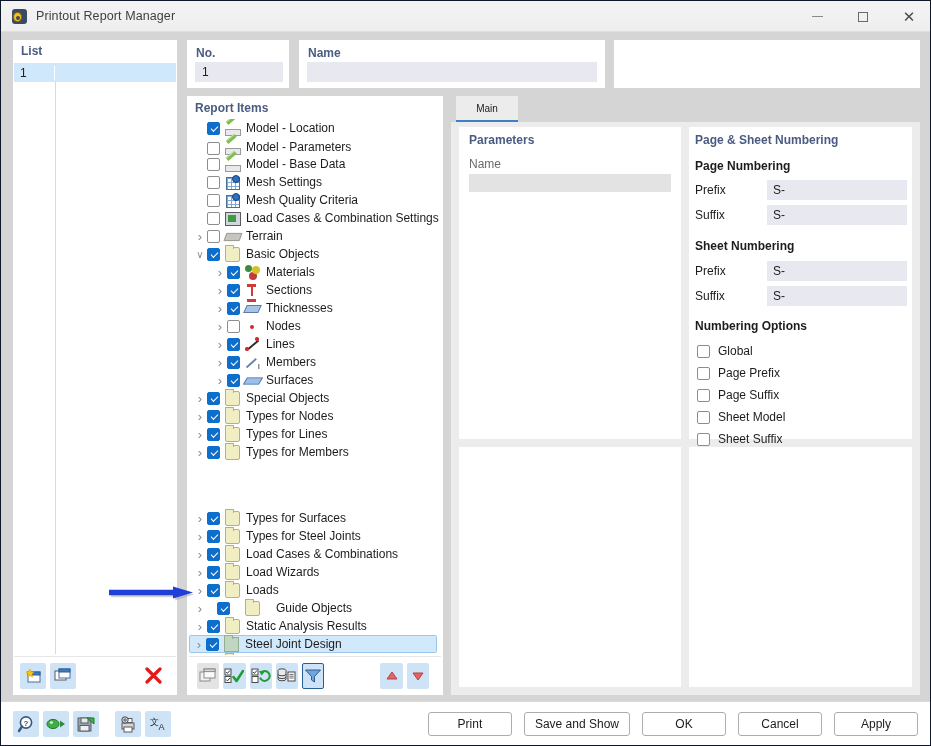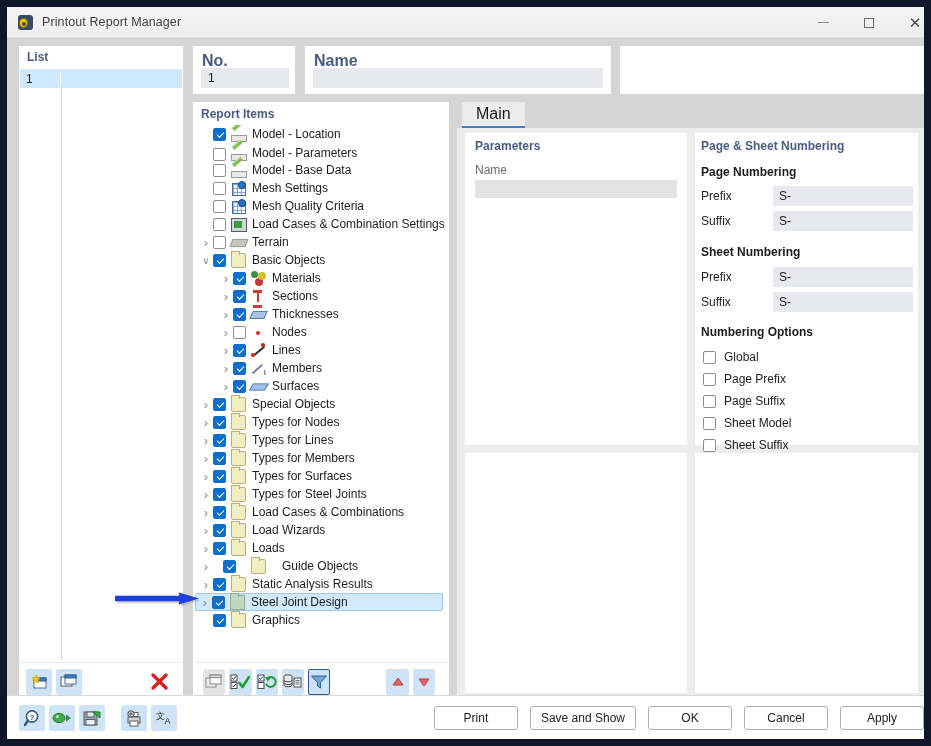--- a/index.html
+++ b/index.html
@@ -8,21 +8,21 @@
     width: 931px; height: 746px;
     overflow: hidden;
     font-family: "Liberation Sans", sans-serif;
     font-size: 12px;
     background: #ffffff;
   }
   #window {
     position: relative;
     width: 931px; height: 746px;
     background: #d5d5d5;
-    border: 7px solid #0f172a;
+    border: 1px solid #0f172a;
     overflow: hidden;
   }
 
   
   #titlebar {
     position: absolute; left: 0; top: 0; width: 931px; height: 31px;
     background: linear-gradient(to bottom, #f4f4f4, #eeeeee);
     border-bottom: 1px solid #dedede;
     display: flex; align-items: center;
   }
@@ -55,21 +55,21 @@
   .wbtn .max-g { display:block; width:10px; height:10px; border:1px solid #6a6a6a; }
   .wbtn .cls-g { font-size: 15px; line-height: 1; color:#4a4a4a; }
 
   
   .card {
     position: absolute;
     background: #ffffff;
     border: 1px solid #ffffff;
   }
   .card-title {
-    color: #4a5b82; font-weight: bold; font-size: 16px;
+    color: #4a5b82; font-weight: bold; font-size: 12px;
     padding: 5px 0 0 8px;
   }
 
   
   #list-card { left: 12px; top: 39px; width: 164px; height: 655px; }
   #list-head {
     height: 19px; color: #4a5b82; font-weight: bold; font-size: 12px;
     padding-left: 7px; padding-top: 3px;
   }
   #list-body { position:absolute; left:0; top:22px; right:0; bottom:40px; }
@@ -259,21 +259,21 @@
     position:absolute; left:450px; top:95px; width:469px; height:599px;
     background:#ececec;
   }
   #tabstrip {
     position:absolute; left:0; top:0; width:100%; height:26px;
     background:#d5d5d5;
   }
   #tab-main {
     position:absolute; left:5px; top:0; height:26px; min-width:62px;
     background:#ececec; display:flex; align-items:center; justify-content:center;
-    padding: 0 14px; font-size:16px; color:#1c1c1c;
+    padding: 0 14px; font-size:10px; color:#1c1c1c;
     border-bottom: 2px solid #3f7fc4;
   }
   .panel {
     position:absolute; background:#ffffff;
   }
   #params-panel { left:8px; top:31px; width:222px; height:312px; }
   #pagenum-panel { left:238px; top:31px; width:223px; height:312px; }
   #lower-left-panel { left:8px; top:351px; width:222px; height:240px; }
   #lower-right-panel { left:238px; top:351px; width:223px; height:240px; }
 
@@ -508,21 +508,21 @@
           <span class="cb on"></span>
           <span class="ticon ic-folder"></span>
           <span class="tlabel">Types for Lines</span>
         </div>
         <div class="trow" style="margin-left: 0px;">
           <span class="exp closed"></span>
           <span class="cb on"></span>
           <span class="ticon ic-folder"></span>
           <span class="tlabel">Types for Members</span>
         </div>
-        <div class="trow" style="margin-left: 0px;">
+        <div class="trow" style="margin-left: 0px; margin-top: 48px;">
           <span class="exp closed"></span>
           <span class="cb on"></span>
           <span class="ticon ic-folder"></span>
           <span class="tlabel">Types for Surfaces</span>
         </div>
         <div class="trow" style="margin-left: 0px;">
           <span class="exp closed"></span>
           <span class="cb on"></span>
           <span class="ticon ic-folder"></span>
           <span class="tlabel">Types for Steel Joints</span>

